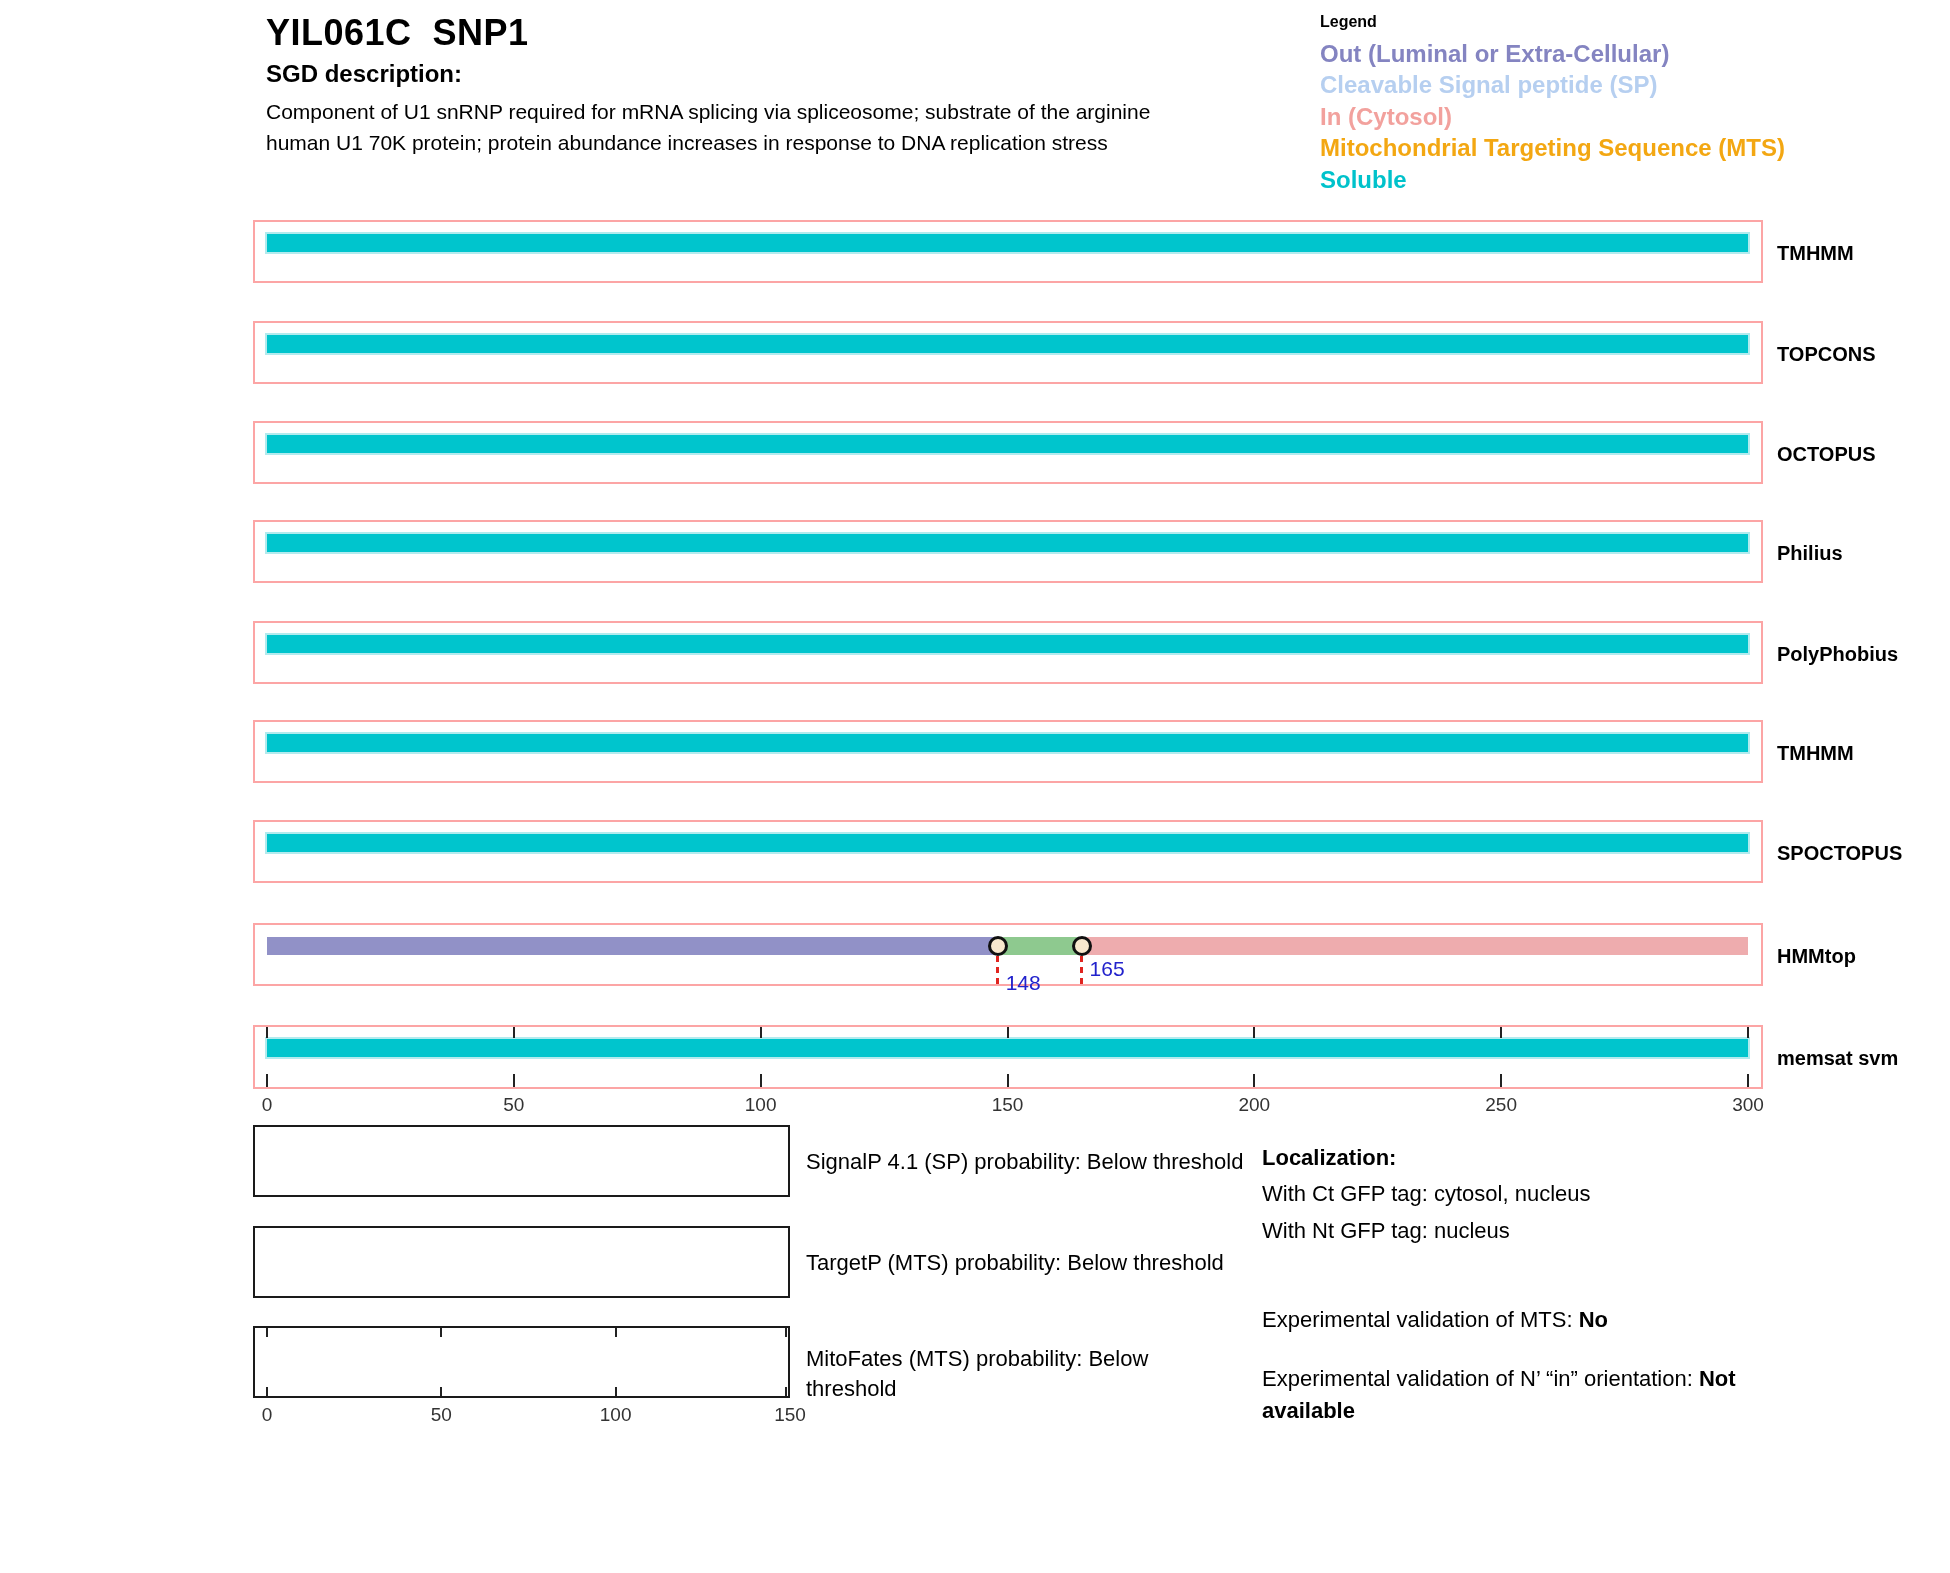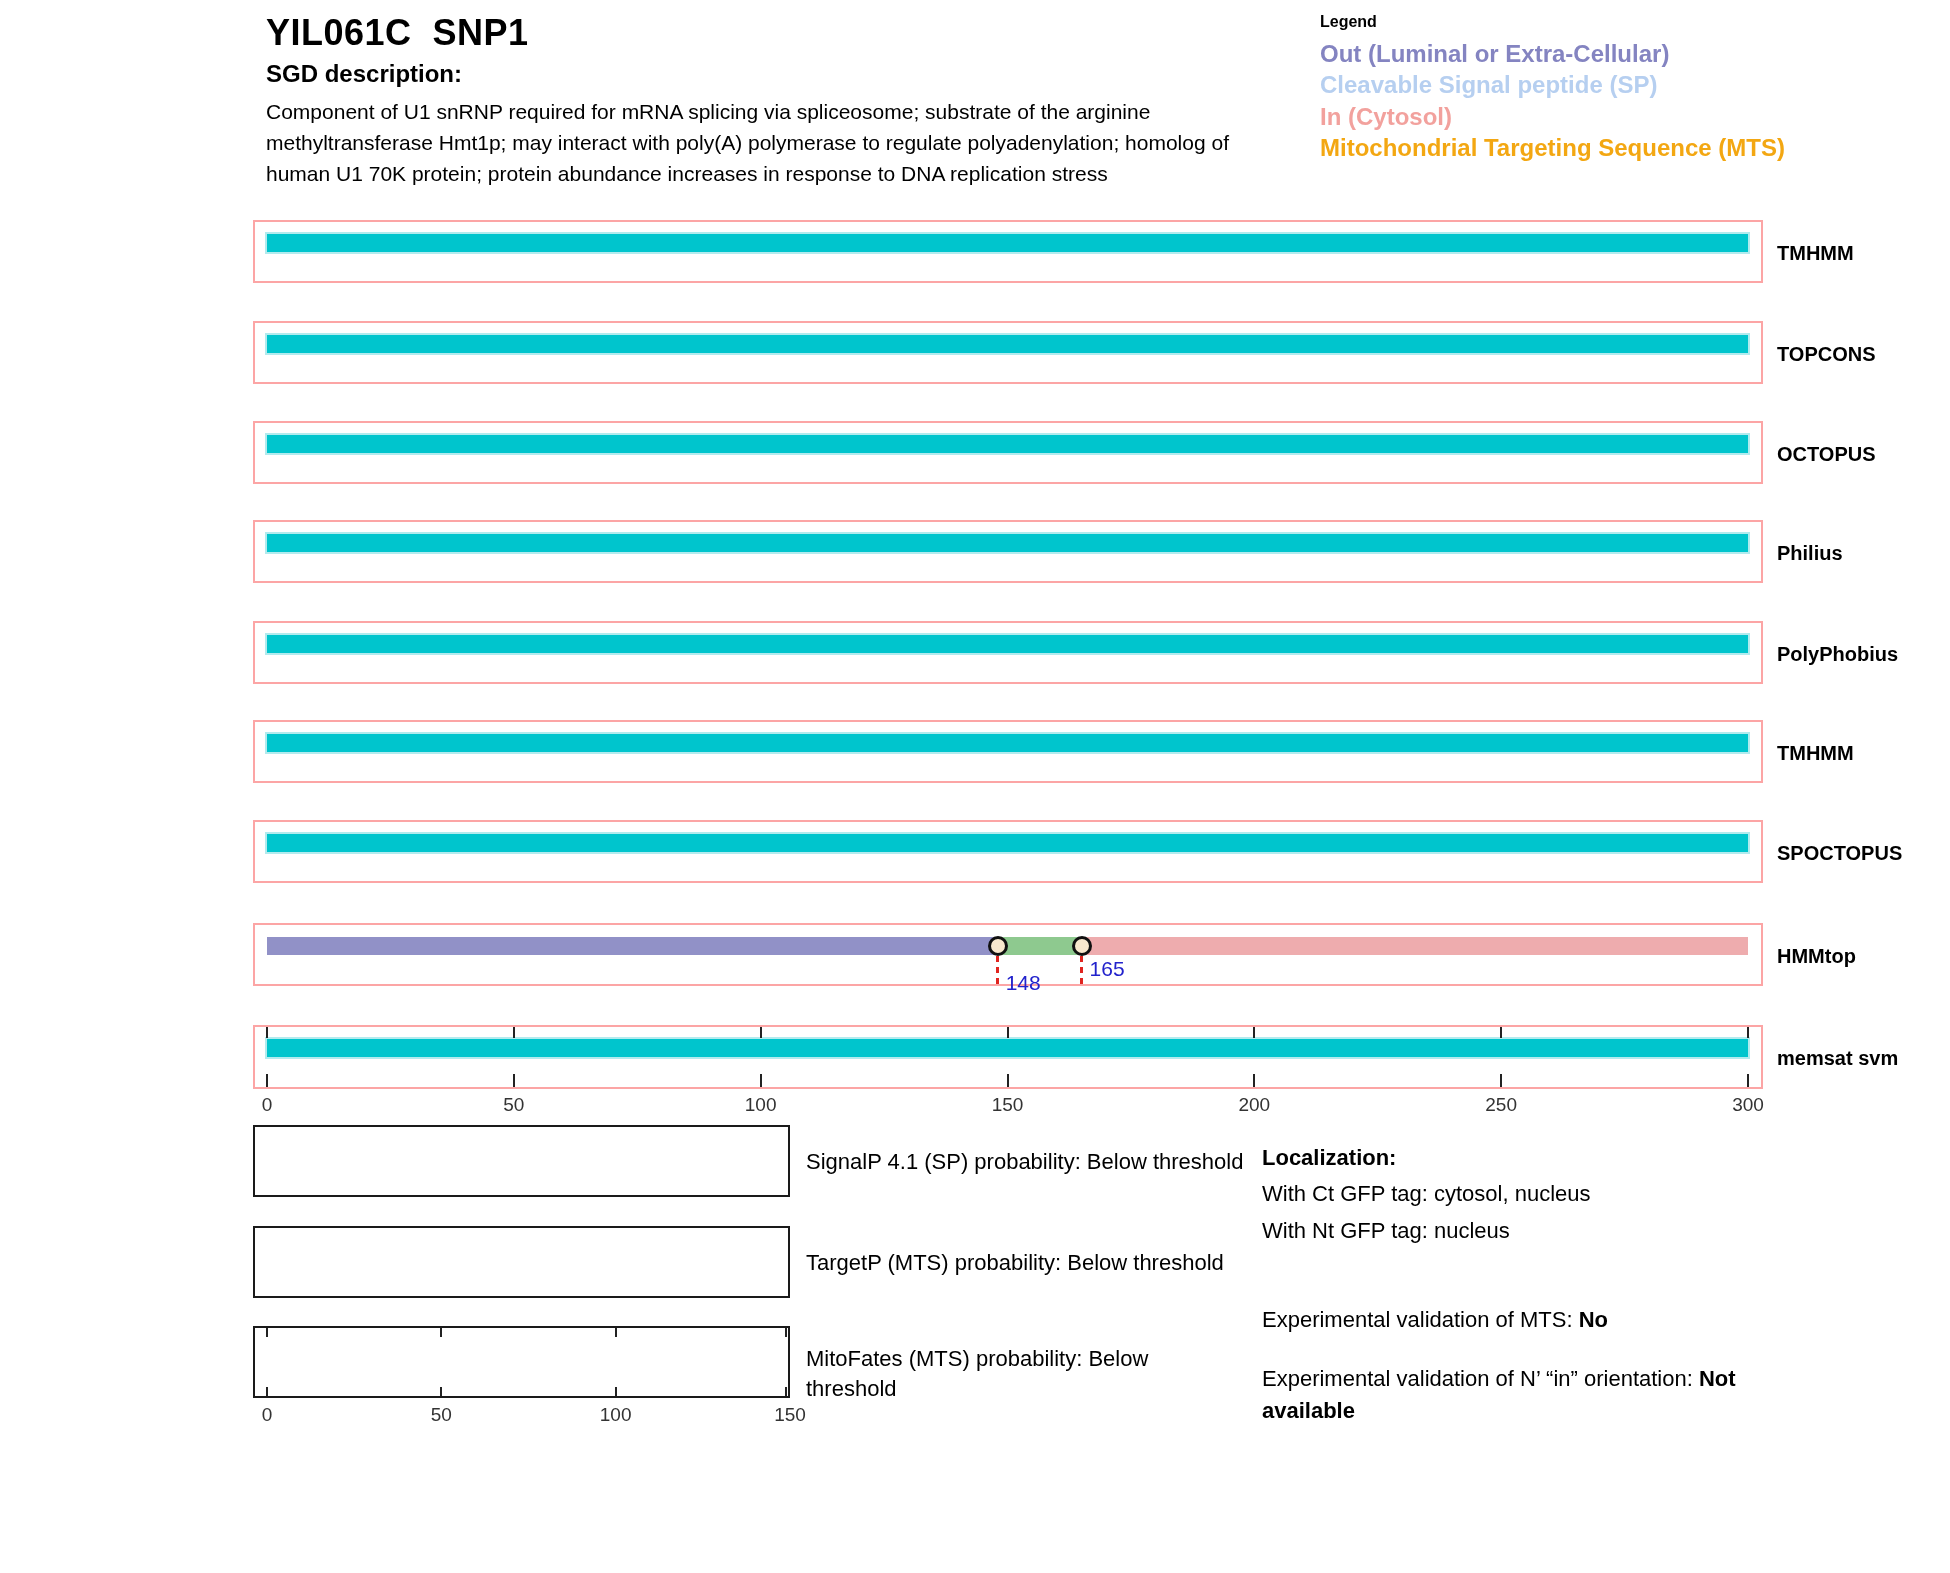--- a/index.html
+++ b/index.html
@@ -27,30 +27,30 @@
 </style>
 </head>
 <body>
 
 <div id="root">
 
   <div class="abs" id="page-title">YIL061C  SNP1</div>
   <div class="abs" id="sgd-label">SGD description:</div>
   <div class="abs" id="sgd-desc">
       <div>Component of U1 snRNP required for mRNA splicing via spliceosome; substrate of the arginine</div>
-      <div>methyltransferase Hmt1p; may interact with poly(A) polymerase to regulate polyadenylation; homolog of</div>
       <div>human U1 70K protein; protein abundance increases in response to DNA replication stress</div>
     </div>
 
   <div class="abs" id="legend">
     <div class="legend-title">Legend</div>
   <div class="legend-entry" style="color: rgb(132, 132, 193);">Out (Luminal or Extra-Cellular)</div>
       <div class="legend-entry" style="color: rgb(182, 207, 240);">Cleavable Signal peptide (SP)</div>
       <div class="legend-entry" style="color: rgb(242, 161, 157);">In (Cytosol)</div>
       <div class="legend-entry" style="color: rgb(243, 167, 18);">Mitochondrial Targeting Sequence (MTS)</div>
+      <div class="legend-entry" style="color: rgb(0, 194, 203);">Soluble</div>
     </div>
 
   <div id="chart">
       <div class="track-box" style="top: 220px; height: 59px;">
         <div class="seg seg-soluble" style="left: 12px; width: 1481px; background: rgb(0, 197, 205);"></div>
       </div>
       <div class="track-label" style="top: 242px;">TMHMM</div>
       <div class="track-box" style="top: 321px; height: 59px;">
         <div class="seg seg-soluble" style="left: 12px; width: 1481px; background: rgb(0, 197, 205);"></div>
       </div>

